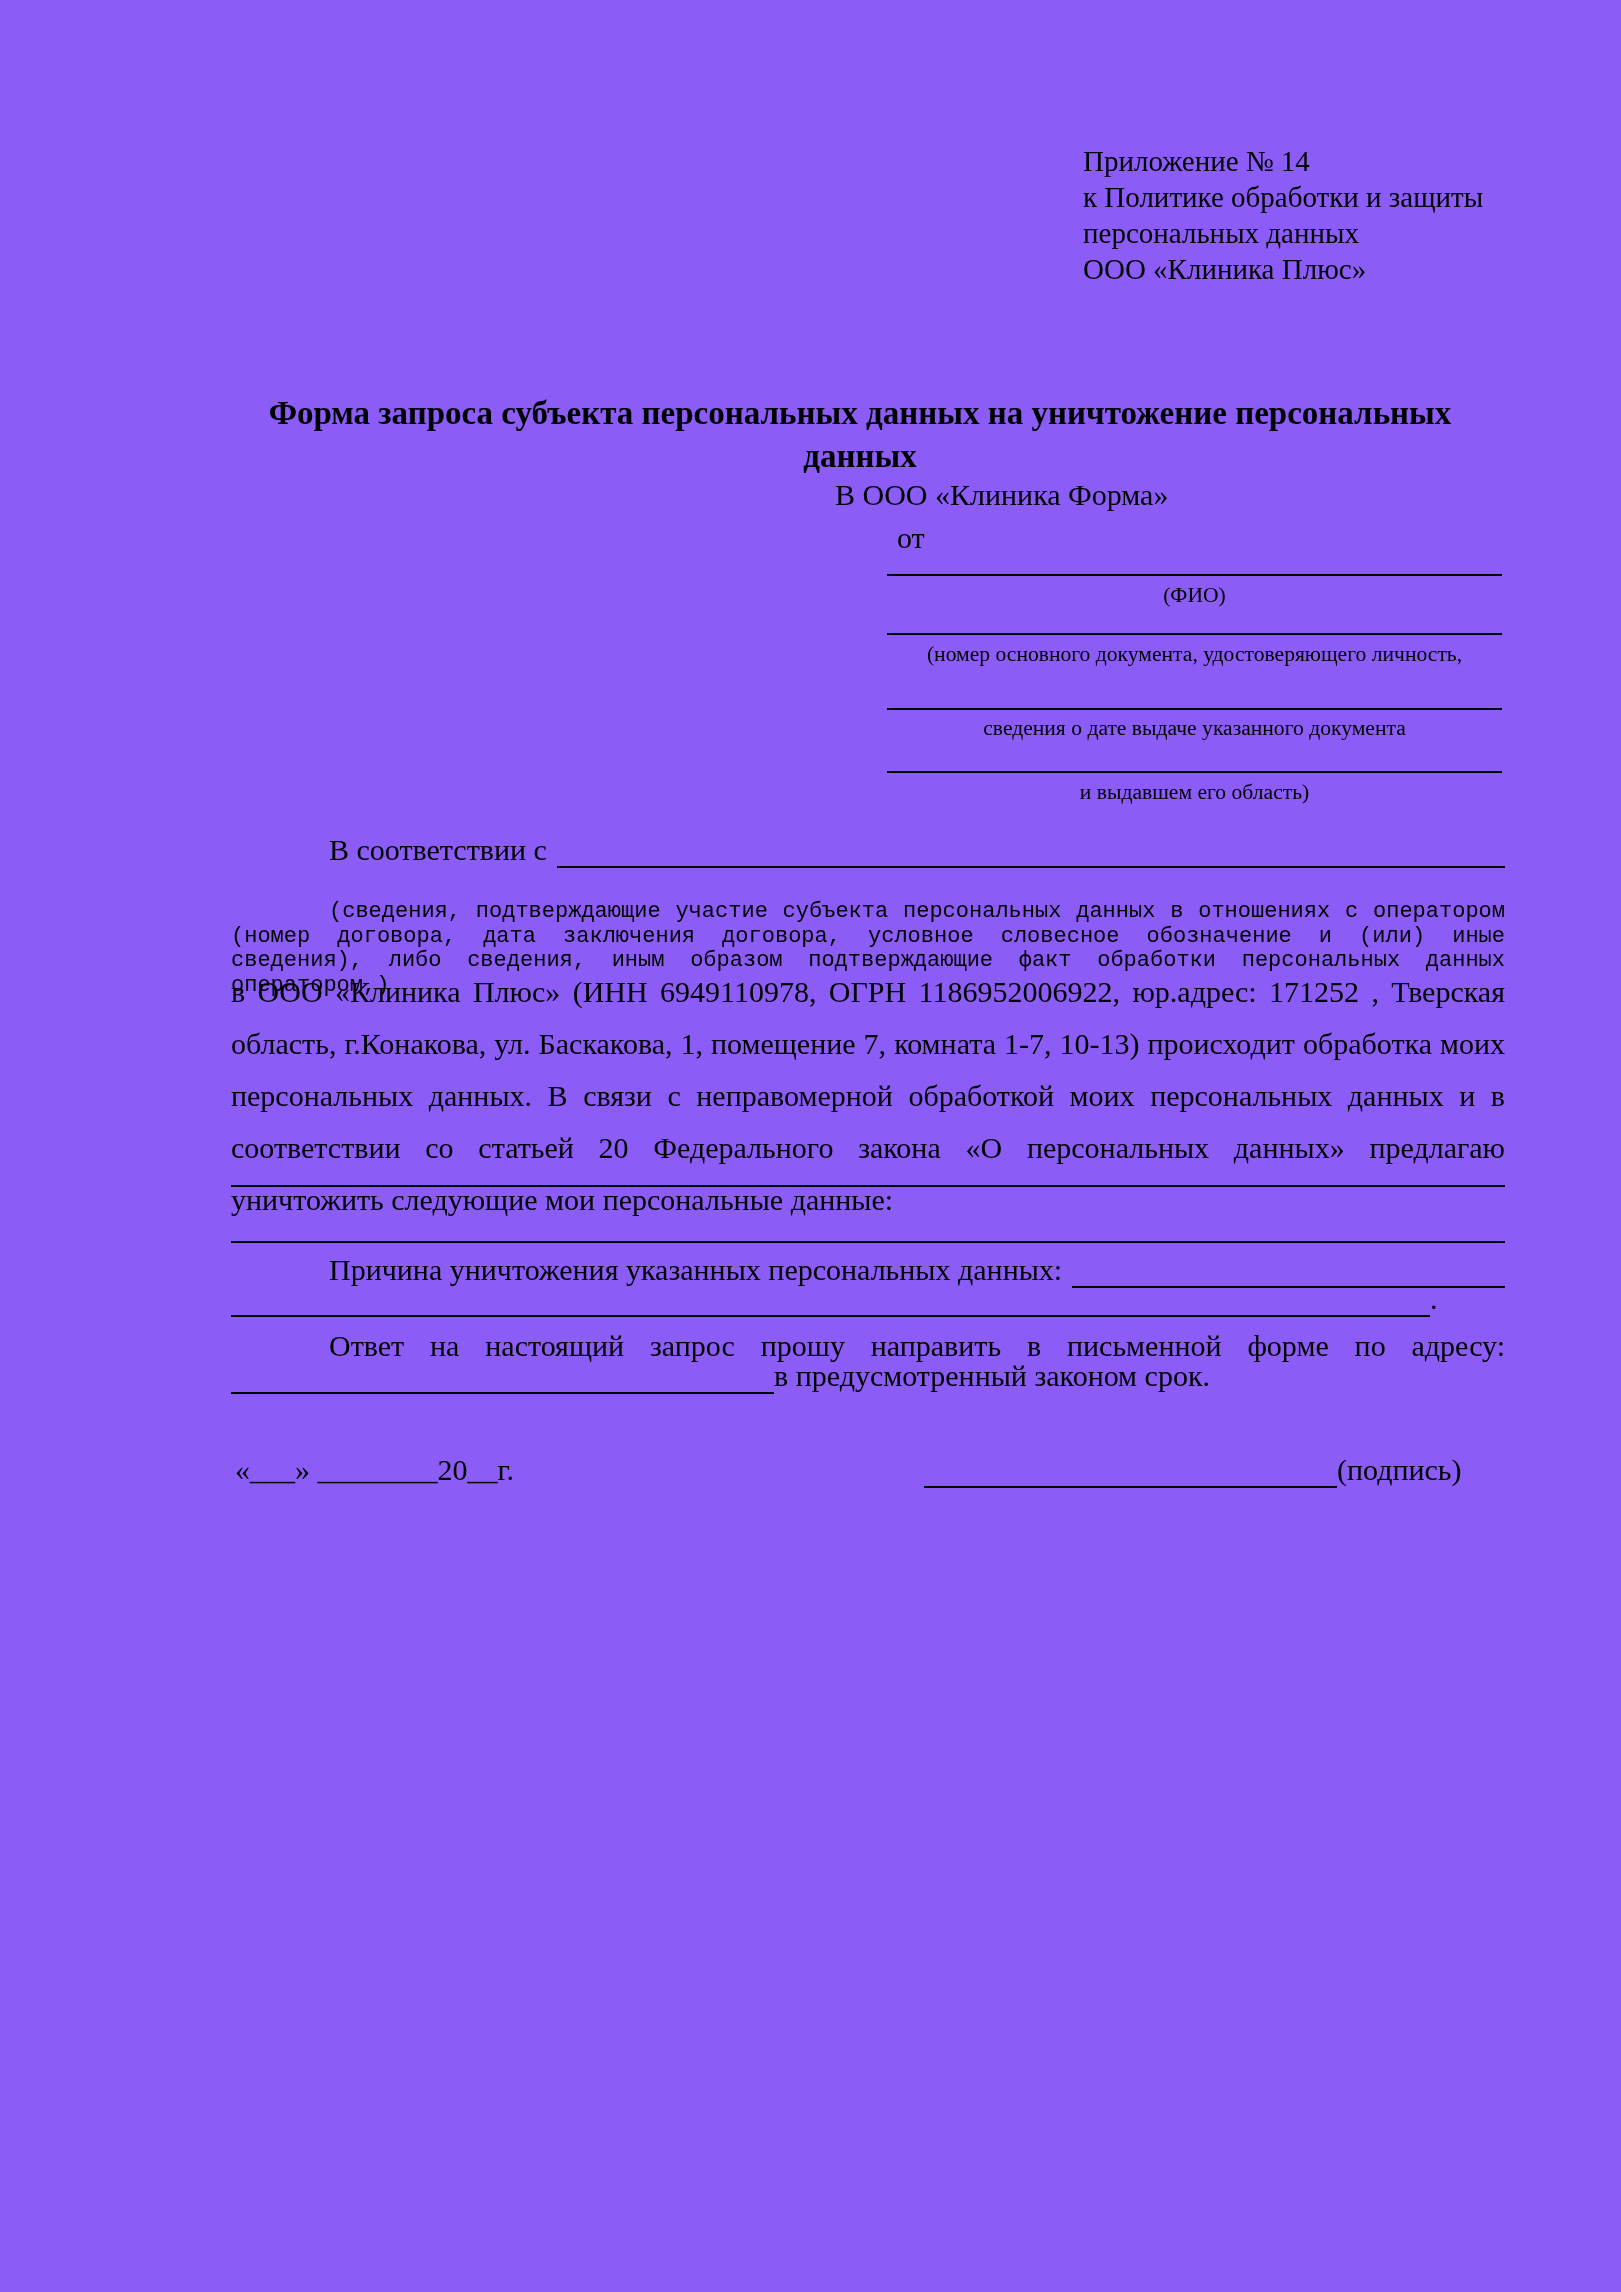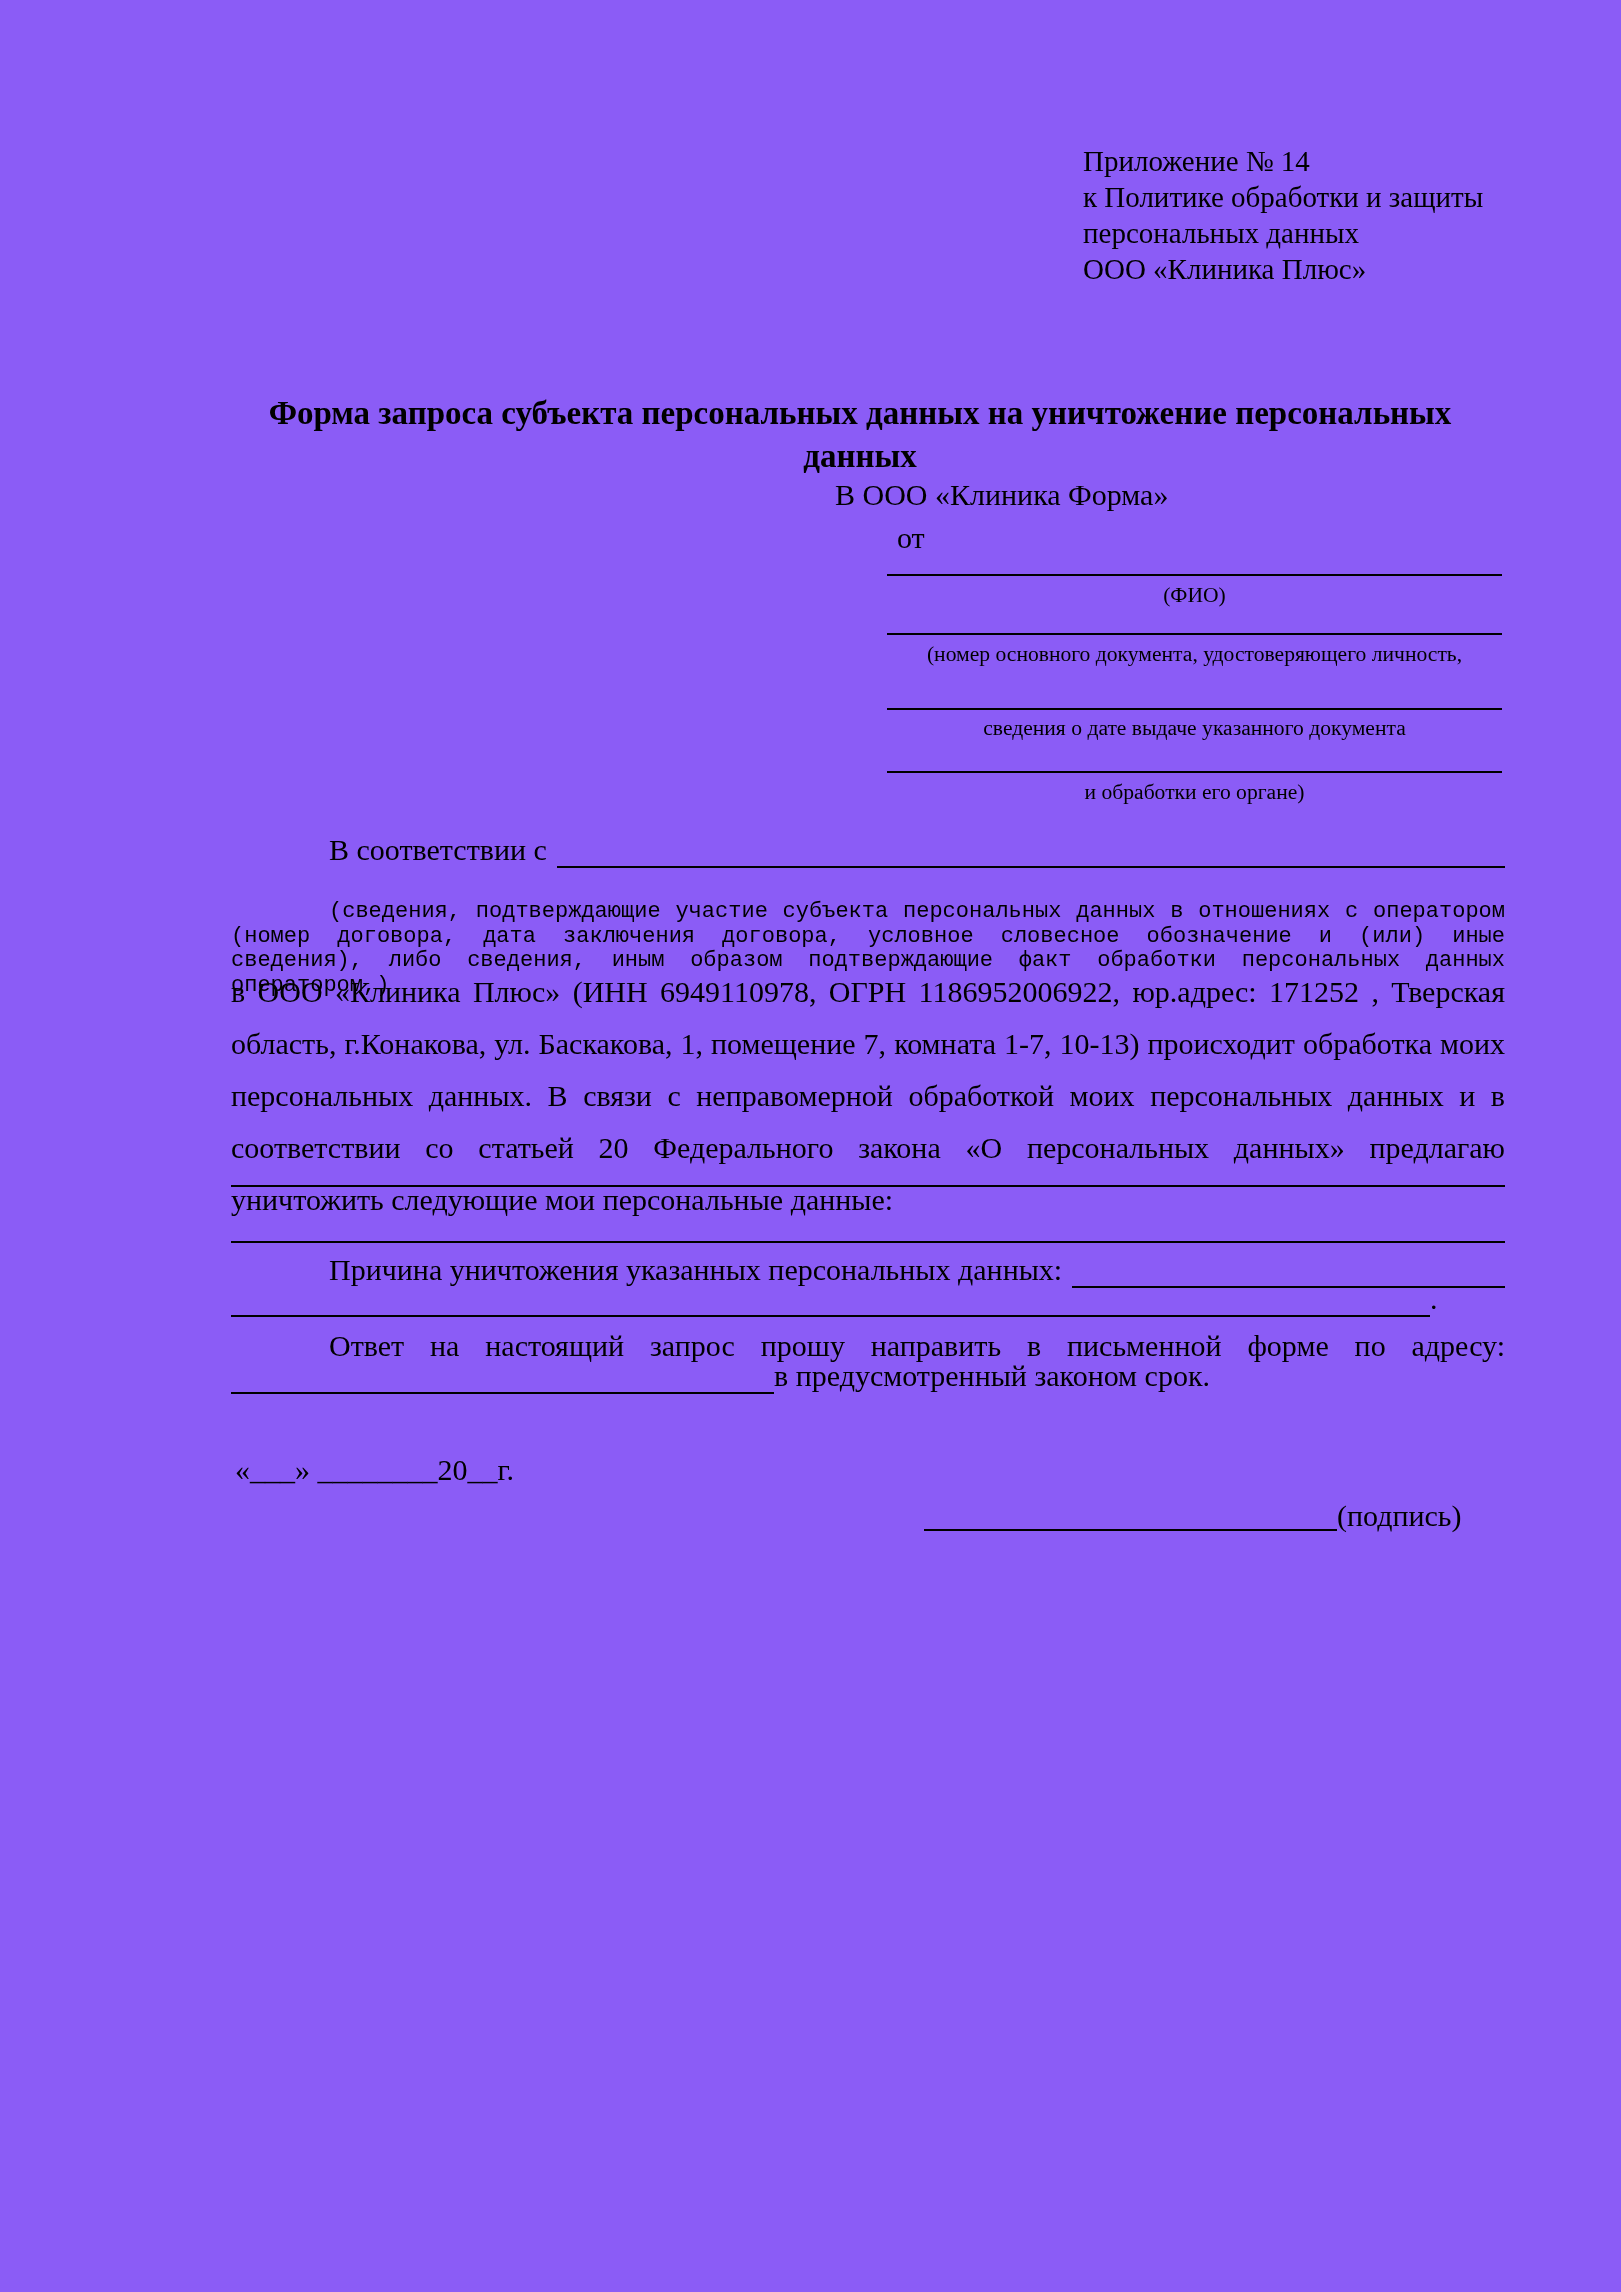--- a/index.html
+++ b/index.html
@@ -32,21 +32,21 @@
     left:231px; width:1274px; font-size:30px; line-height:52px; text-align:justify;
   }
   .para-main { top:966px; }
   .para-answer { top:1327px; text-indent:98px; text-align-last:justify; line-height:37px; }
   .ul-a { top:1185px; }
   .ul-b { top:1241px; }
   .reason-row { top:1251px; height:37px; }
   .blank2-row { top:1280px; height:37px; }
   .term-row { top:1357px; height:37px; }
   .date-text { left:235px; top:1451px; font-size:30px; line-height:37px; white-space:pre; }
-  .sig-group { left:924px; top:1451px; display:flex; align-items:center; font-size:30px; line-height:37px;margin-top:46px; }
+  .sig-group { left:924px; top:1451px; display:flex; align-items:flex-end; font-size:30px; line-height:37px; }
   .sig-line { display:inline-block; width:413px; height:29px; border-bottom:2px solid #000; }
   .full { left:231px; width:1274px; }
 </style>
 </head>
 <body>
 
 <div class="page">
 
   <div class="abs header-block">
     <div>Приложение № 14</div>
@@ -63,21 +63,21 @@
   <div class="abs blank-line fl" style="top:574px;"></div>
   <div class="abs cap" style="top:583px;">(ФИО)</div>
 
   <div class="abs blank-line fl" style="top:633px;"></div>
   <div class="abs cap" style="top:642px;">(номер основного документа, удостоверяющего личность,</div>
 
   <div class="abs blank-line fl" style="top:708px;"></div>
   <div class="abs cap" style="top:716px;">сведения о дате выдаче указанного документа</div>
 
   <div class="abs blank-line fl" style="top:771px;"></div>
-  <div class="abs cap" style="top:780px;">и обработки его органе)</div>
+  <div class="abs cap" style="top:780px;">и выдавшем его область)</div>
 
   <div class="abs row" style="top:831px; height:37px;">
     <span class="indent gap-after">В соответствии с</span>
     <span class="fill"></span>
   </div>
 
   <div class="abs note">(сведения, подтверждающие участие субъекта персональных данных в отношениях с оператором (номер договора, дата заключения договора, условное словесное обозначение и (или) иные сведения), либо сведения, иным образом подтверждающие факт обработки персональных данных оператором,)</div>
 
   <div class="abs para para-main">в ООО «Клиника Плюс» (ИНН 6949110978, ОГРН 1186952006922, юр.адрес: 171252 , Тверская область, г.Конакова, ул. Баскакова, 1, помещение 7, комната 1-7, 10-13) происходит обработка моих персональных данных. В связи с неправомерной обработкой моих персональных данных и в соответствии со статьей 20 Федерального закона «О персональных данных» предлагаю уничтожить следующие мои персональные данные:</div>
 

